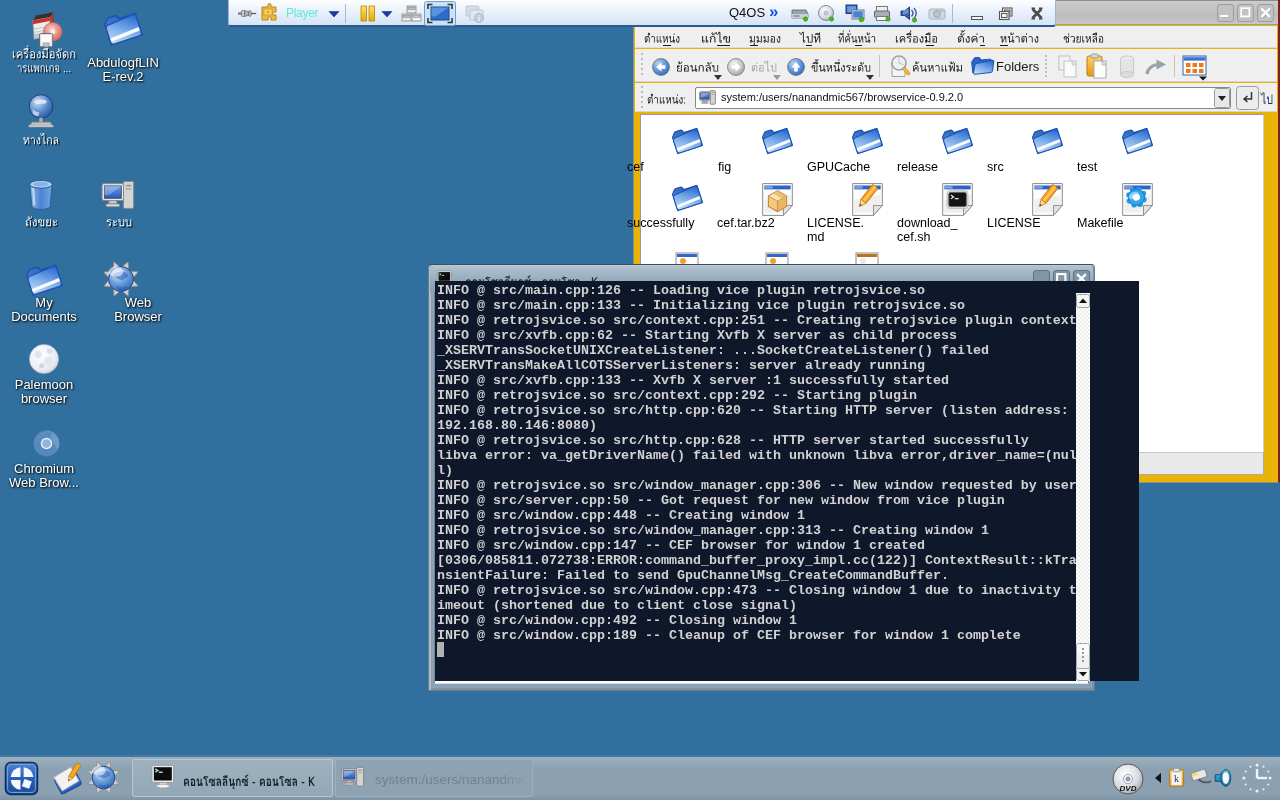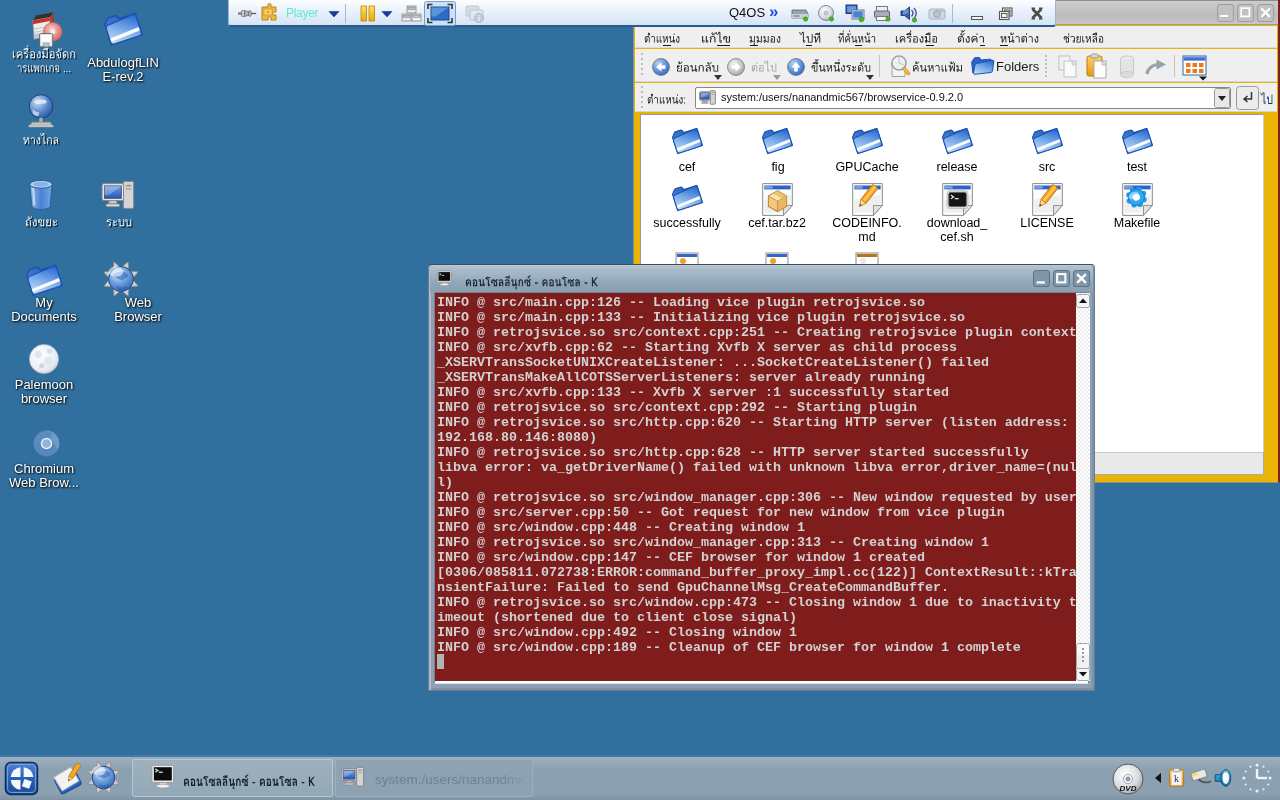--- a/index.html
+++ b/index.html
@@ -1,19 +1,19 @@
 <!DOCTYPE html>
 <html><head><meta charset="utf-8"><style>
 *{margin:0;padding:0;box-sizing:border-box}
 html,body{width:1280px;height:800px;overflow:hidden}
 body{background:#31709e;font-family:"Liberation Sans",sans-serif;position:relative}
 .abs{position:absolute}
 .lbl{position:absolute;color:#fff;font-size:13px;text-align:center;line-height:14px;
  text-shadow:1px 1px 2px rgba(0,0,0,.95), 0 0 3px rgba(0,0,0,.6);white-space:nowrap}
-.flbl{position:absolute;color:#000;font-size:12.5px;text-align:center;line-height:14px;white-space:pre}
+.flbl{position:absolute;color:#000;font-size:12.5px;text-align:left;line-height:14px;white-space:pre}
 </style></head><body>
 
 <svg width="0" height="0" style="position:absolute">
     <defs>
 <linearGradient id="gfold" x1="0" y1="1" x2="1" y2="0">
  <stop offset="0" stop-color="#cfe3f8"></stop>
         <stop offset="0.45" stop-color="#7fb0ea"></stop>
         <stop offset="1" stop-color="#1e62d0"></stop>
 </linearGradient>
 <linearGradient id="gfoldb" x1="0" y1="1" x2="1" y2="0">
@@ -476,21 +476,21 @@
 <rect x="4.4" y="3.5" width="26.2" height="3.9" fill="#2e62c8"></rect>
 <rect x="4.9" y="4.2" width="7.7" height="2.4" fill="#7fa2e2"></rect>
 <path d="M32.3 23.5 L23.5 23.5 L23.5 33.4 Z" fill="#e2e2e2" stroke="#8a8a8a" stroke-width="0.9"></path>
       <g transform="rotate(38 16.4 15.3)">
 <rect x="13.3" y="1.1" width="6.6" height="19.1" rx="0.9" fill="#f9a020" stroke="#c87a10" stroke-width="0.9"></rect>
 <rect x="15.4" y="1.3" width="2.4" height="18.6" fill="#ffc858"></rect>
 <path d="M13.3 20.2 L19.9 20.2 L16.6 26.8 Z" fill="#f6d7a8" stroke="#c87a10" stroke-width="0.7"></path>
 <path d="M15.4 24.4 L17.8 24.4 L16.6 26.8 Z" fill="#6a4a20"></path>
 </g>
     </svg>
-<div class="flbl" style="left:173px;top:216px;width:120px">CODEINFO.
+<div class="flbl" style="left:173px;top:216px;width:120px">LICENSE.
 md</div>
 <svg style="position:absolute;left:306px;top:182px;overflow:visible" width="35" height="35" viewBox="0 0 35 35">
       <path d="M2.7 1.6 L32.3 1.6 L32.3 23.5 L23.5 33.4 L2.7 33.4 Z" fill="#fcfcfc" stroke="#8a8a8a" stroke-width="1"></path>
 <path d="M4.4 17.5 L30.6 13.1 L30.6 23.0 L24.1 30.6 L4.4 30.6 Z" fill="#ebebeb" opacity="0.8"></path>
 <rect x="4.4" y="3.5" width="26.2" height="3.9" fill="#2e62c8"></rect>
 <rect x="4.9" y="4.2" width="7.7" height="2.4" fill="#7fa2e2"></rect>
 <path d="M32.3 23.5 L23.5 23.5 L23.5 33.4 Z" fill="#e2e2e2" stroke="#8a8a8a" stroke-width="0.9"></path>
       <rect x="7.1" y="8.8" width="20.8" height="17.5" rx="2.7" fill="#f0f0f0" stroke="#aaa" stroke-width="0.8"></rect>
 <rect x="8.8" y="10.4" width="17.5" height="14.2" rx="1.6" fill="#141414" stroke="#555" stroke-width="0.8"></rect>
 <path d="M10.9 13.1 l2.7 1.8 l-2.7 1.8" stroke="#e8e8e8" stroke-width="1.2" fill="none"></path>
@@ -566,21 +566,21 @@
     </svg>
 <svg class="abs" style="left:624px;top:5px" width="17" height="17" viewBox="0 0 16.5 16.5">
       <rect x="0.5" y="0.5" width="15.5" height="15.5" rx="3" fill="#7e96a8" stroke="#5e7486"></rect>
       <rect x="4" y="4" width="8" height="8" fill="none" stroke="#fff" stroke-width="2"></rect>
     </svg>
 <svg class="abs" style="left:644px;top:5px" width="17" height="17" viewBox="0 0 16.5 16.5">
       <rect x="0.5" y="0.5" width="15.5" height="15.5" rx="3" fill="#7e96a8" stroke="#5e7486"></rect>
       <path d="M4 4 L12.5 12.5 M12.5 4 L4 12.5" stroke="#fff" stroke-width="2.3"></path>
     </svg>
 <div class="abs" style="left:5px;top:27px;right:5px;bottom:6px;background:#fff;border:1px solid #6e8494;border-bottom-color:#d8e0e8"></div>
-<div class="abs" style="left:6px;top:28px;width:641px;bottom:9px;background:#7f1d1d;overflow:hidden">
+<div class="abs" style="left:6px;top:16px;width:704px;bottom:9px;background:#0f172a;overflow:hidden">
       <pre style="font-family:'Liberation Mono',monospace;font-size:13.34px;line-height:15px;font-weight:bold;color:#d2d2d2;padding:2px 0 0 2px">INFO @ src/main.cpp:126 -- Loading vice plugin retrojsvice.so
 INFO @ src/main.cpp:133 -- Initializing vice plugin retrojsvice.so
 INFO @ retrojsvice.so src/context.cpp:251 -- Creating retrojsvice plugin context
 INFO @ src/xvfb.cpp:62 -- Starting Xvfb X server as child process
 _XSERVTransSocketUNIXCreateListener: ...SocketCreateListener() failed
 _XSERVTransMakeAllCOTSServerListeners: server already running
 INFO @ src/xvfb.cpp:133 -- Xvfb X server :1 successfully started
 INFO @ retrojsvice.so src/context.cpp:292 -- Starting plugin
 INFO @ retrojsvice.so src/http.cpp:620 -- Starting HTTP server (listen address:
 192.168.80.146:8080)

